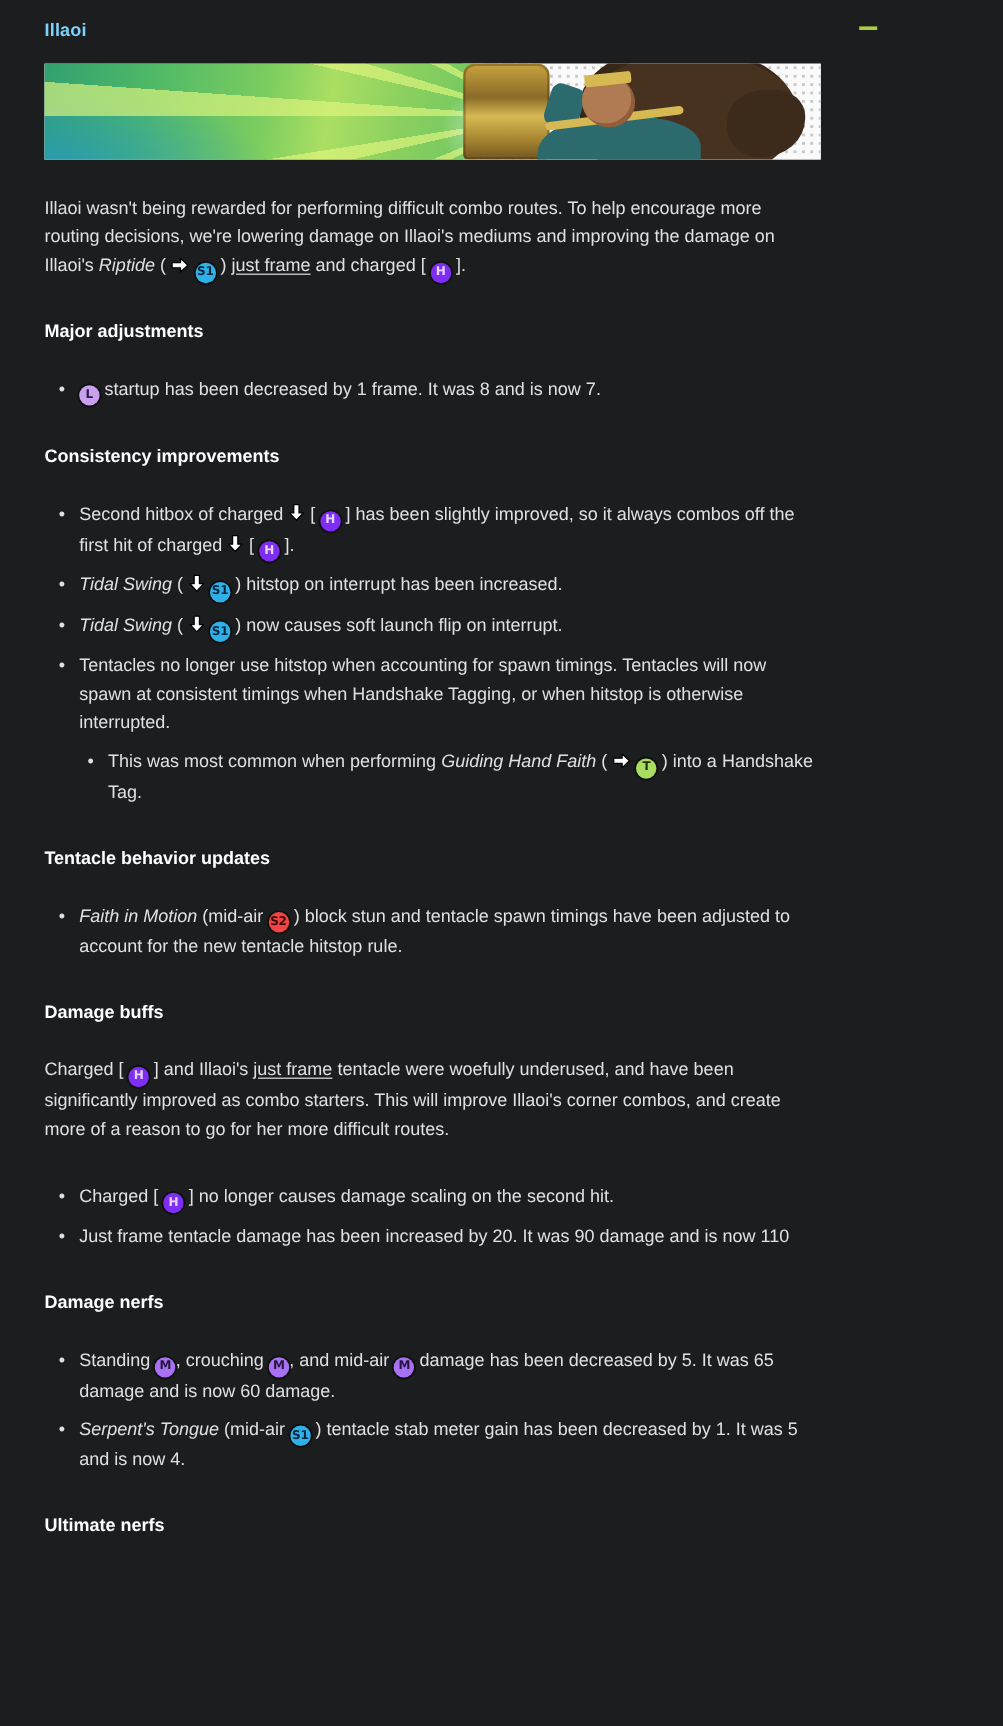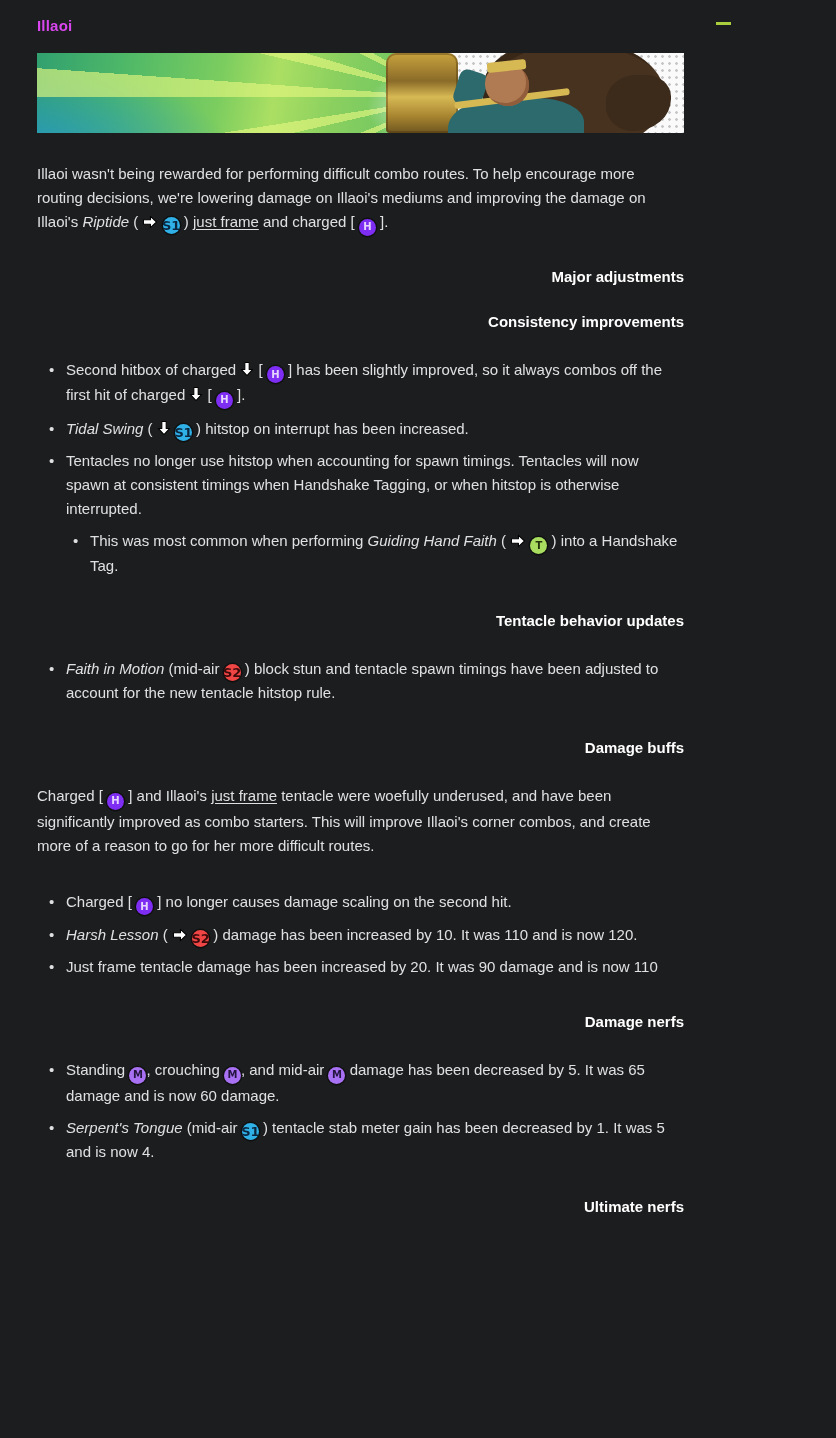--- a/index.html
+++ b/index.html
@@ -7,21 +7,21 @@
     width:836px;min-height:1438px;
     font-family:"Liberation Sans","DejaVu Sans",sans-serif;
     font-size:15px;line-height:24px;color:#dfe0e2;
     -webkit-font-smoothing:antialiased;
   }
   .page{position:relative;width:836px;padding:14px 0 36px 37px;box-sizing:border-box;}
   .content{width:647px;}
 
   
   .hdr-row{position:relative;height:20px;margin-bottom:19px;}
-  .char-title{font-size:15px;font-weight:700;color:#d946ef;letter-spacing:.2px;}
+  .char-title{font-size:15px;font-weight:700;color:#7dd3fc;letter-spacing:.2px;}
   .collapse-btn{
     position:absolute;left:674px;top:1px;width:24px;height:16px;
     background:none;border:none;padding:0;cursor:pointer;
     display:flex;align-items:center;justify-content:center;
   }
   .collapse-btn .bar{display:block;width:15px;height:3px;background:#a9cf3e;}
 
   
   .banner{position:relative;width:647px;height:80px;overflow:hidden;margin:0 0 29px;background:#f4f4f4;}
   .bn-right{position:absolute;right:0;top:0;bottom:0;width:46%;
@@ -43,36 +43,36 @@
   .bn-face{position:absolute;left:69.3%;top:14%;width:6.8%;height:52%;background:#b07a52;
     border-radius:46% 50% 48% 52%;box-shadow:inset -3px -3px 0 rgba(120,70,40,.55);}
   .bn-band{position:absolute;left:69.6%;top:10%;width:6%;height:12%;background:#d7b954;border-radius:3px;transform:rotate(-6deg);}
   .bn-body{position:absolute;left:63.5%;top:56%;width:21%;height:50%;background:#2c6a6e;
     border-radius:40% 35% 0 0 / 75% 60% 0 0;}
   .bn-gold{position:absolute;left:64.5%;top:52%;width:18%;height:9%;background:#d7b954;border-radius:4px;transform:rotate(-7deg);}
   .bn-arm{position:absolute;left:64.8%;top:22%;width:4.5%;height:45%;background:#2c6a6e;border-radius:8px;transform:rotate(18deg);}
 
   
   .content p{margin:0 0 32px;}
-  .content h2{font-size:15px;line-height:18px;font-weight:700;color:#ffffff;margin:0 0 27px;text-align:right;}
+  .content h2{font-size:15px;line-height:18px;font-weight:700;color:#ffffff;margin:0 0 27px;}
   .content ul{list-style:none;margin:0 0 34px;padding:0 0 0 29px;}
   .content ul ul{margin:8px 0 0;padding-left:24px;}
   .content li{position:relative;margin-bottom:8px;}
   .content li::before{content:"\2022";position:absolute;left:-17px;top:0;color:#dfe0e2;}
   em{}
   .u{text-decoration:underline;text-underline-offset:2px;}
 
   
   .btn-icon{
     display:inline-flex;align-items:center;justify-content:center;
     width:17px;height:17px;border-radius:50%;
     font-family:"DejaVu Sans",sans-serif;font-weight:700;font-size:10px;line-height:1;
     vertical-align:-3px;box-shadow:0 0 0 1.5px rgba(0,0,0,.45);
   }
-  .btn-icon.sm{font-size:13px;letter-spacing:-.2px;}
+  .btn-icon.sm{font-size:10px;letter-spacing:-.2px;}
 
   .arrow-ic{display:inline-block;vertical-align:-2px;}
   .arrow-ic svg{display:block;}
 </style>
 </head>
 <body>
 
 <div class="page">
 
   <div class="hdr-row">
@@ -93,47 +93,50 @@
     <div class="bn-gold"></div>
     <div class="bn-face"></div>
     <div class="bn-band"></div>
   </div>
 
   <div class="content">
       <p>Illaoi wasn't being rewarded for performing difficult combo routes. To help encourage more routing decisions, we're lowering damage on Illaoi's mediums and improving the damage on Illaoi's <em>Riptide</em> ( <span class="arrow-ic"><svg width="16" height="14" viewBox="0 0 18 16">
             <path d="M1.5 5.5 L9.5 5.5 L9.5 1.5 L16.5 8 L9.5 14.5 L9.5 10.5 L1.5 10.5 Z" fill="#ffffff" stroke="#000000" stroke-width="1.2" stroke-linejoin="round"></path>
           </svg></span> <span class="btn-icon sm" style="background: rgb(47, 177, 232); color: rgb(11, 39, 64);">S1</span> ) <span class="u">just frame</span> and charged [ <span class="btn-icon" style="background: rgb(126, 45, 242); color: rgb(230, 214, 255);">H</span> ].</p>
       <h2>Major adjustments</h2>
+      <ul>
+        <li><span class="btn-icon" style="background: rgb(201, 160, 239); color: rgb(42, 28, 69);">L</span> startup has been decreased by 1 frame. It was 8 and is now 7.</li>
+      </ul>
       <h2>Consistency improvements</h2>
       <ul>
         <li>Second hitbox of charged <span class="arrow-ic"><svg width="14" height="16" viewBox="0 0 16 18">
               <path d="M5.5 1.5 L10.5 1.5 L10.5 9.5 L14.5 9.5 L8 16.5 L1.5 9.5 L5.5 9.5 Z" fill="#ffffff" stroke="#000000" stroke-width="1.2" stroke-linejoin="round"></path>
             </svg></span> [ <span class="btn-icon" style="background: rgb(126, 45, 242); color: rgb(230, 214, 255);">H</span> ] has been slightly improved, so it always combos off the first hit of charged <span class="arrow-ic"><svg width="14" height="16" viewBox="0 0 16 18">
               <path d="M5.5 1.5 L10.5 1.5 L10.5 9.5 L14.5 9.5 L8 16.5 L1.5 9.5 L5.5 9.5 Z" fill="#ffffff" stroke="#000000" stroke-width="1.2" stroke-linejoin="round"></path>
             </svg></span> [ <span class="btn-icon" style="background: rgb(126, 45, 242); color: rgb(230, 214, 255);">H</span> ].</li>
         <li><em>Tidal Swing</em> ( <span class="arrow-ic"><svg width="14" height="16" viewBox="0 0 16 18">
               <path d="M5.5 1.5 L10.5 1.5 L10.5 9.5 L14.5 9.5 L8 16.5 L1.5 9.5 L5.5 9.5 Z" fill="#ffffff" stroke="#000000" stroke-width="1.2" stroke-linejoin="round"></path>
             </svg></span> <span class="btn-icon sm" style="background: rgb(47, 177, 232); color: rgb(11, 39, 64);">S1</span> ) hitstop on interrupt has been increased.</li>
+        <li><em>Tidal Swing</em> ( <span class="arrow-ic"><svg width="14" height="16" viewBox="0 0 16 18">
+              <path d="M5.5 1.5 L10.5 1.5 L10.5 9.5 L14.5 9.5 L8 16.5 L1.5 9.5 L5.5 9.5 Z" fill="#ffffff" stroke="#000000" stroke-width="1.2" stroke-linejoin="round"></path>
+            </svg></span> <span class="btn-icon sm" style="background: rgb(47, 177, 232); color: rgb(11, 39, 64);">S1</span> ) now causes soft launch flip on interrupt.</li>
         <li>Tentacles no longer use hitstop when accounting for spawn timings. Tentacles will now spawn at consistent timings when Handshake Tagging, or when hitstop is otherwise interrupted.<ul>
             <li>This was most common when performing <em>Guiding Hand Faith</em> ( <span class="arrow-ic"><svg width="16" height="14" viewBox="0 0 18 16">
                   <path d="M1.5 5.5 L9.5 5.5 L9.5 1.5 L16.5 8 L9.5 14.5 L9.5 10.5 L1.5 10.5 Z" fill="#ffffff" stroke="#000000" stroke-width="1.2" stroke-linejoin="round"></path>
                 </svg></span> <span class="btn-icon" style="background: rgb(168, 221, 96); color: rgb(35, 50, 12);">T</span> ) into a Handshake Tag.</li>
           </ul></li>
       </ul>
       <h2>Tentacle behavior updates</h2>
       <ul>
         <li><em>Faith in Motion</em> (mid-air <span class="btn-icon sm" style="background: rgb(239, 69, 69); color: rgb(60, 10, 10);">S2</span> ) block stun and tentacle spawn timings have been adjusted to account for the new tentacle hitstop rule.</li>
       </ul>
       <h2>Damage buffs</h2>
       <p>Charged [ <span class="btn-icon" style="background: rgb(126, 45, 242); color: rgb(230, 214, 255);">H</span> ] and Illaoi's <span class="u">just frame</span> tentacle were woefully underused, and have been significantly improved as combo starters. This will improve Illaoi's corner combos, and create more of a reason to go for her more difficult routes.</p>
       <ul>
         <li>Charged [ <span class="btn-icon" style="background: rgb(126, 45, 242); color: rgb(230, 214, 255);">H</span> ] no longer causes damage scaling on the second hit.</li>
-        <li><em>Harsh Lesson</em> ( <span class="arrow-ic"><svg width="16" height="14" viewBox="0 0 18 16">
-              <path d="M1.5 5.5 L9.5 5.5 L9.5 1.5 L16.5 8 L9.5 14.5 L9.5 10.5 L1.5 10.5 Z" fill="#ffffff" stroke="#000000" stroke-width="1.2" stroke-linejoin="round"></path>
-            </svg></span> <span class="btn-icon sm" style="background: rgb(239, 69, 69); color: rgb(60, 10, 10);">S2</span> ) damage has been increased by 10. It was 110 and is now 120.</li>
         <li>Just frame tentacle damage has been increased by 20. It was 90 damage and is now 110</li>
       </ul>
       <h2>Damage nerfs</h2>
       <ul>
         <li>Standing <span class="btn-icon" style="color: rgb(36, 22, 64); background: rgb(168, 112, 242);">M</span>, crouching <span class="btn-icon" style="color: rgb(36, 22, 64); background: rgb(168, 112, 242);">M</span>, and mid-air <span class="btn-icon" style="color: rgb(36, 22, 64); background: rgb(168, 112, 242);">M</span> damage has been decreased by 5. It was 65 damage and is now 60 damage.</li>
         <li><em>Serpent's Tongue</em> (mid-air <span class="btn-icon sm" style="background: rgb(47, 177, 232); color: rgb(11, 39, 64);">S1</span> ) tentacle stab meter gain has been decreased by 1. It was 5 and is now 4.</li>
       </ul>
       <h2>Ultimate nerfs</h2>
     </div>
 

